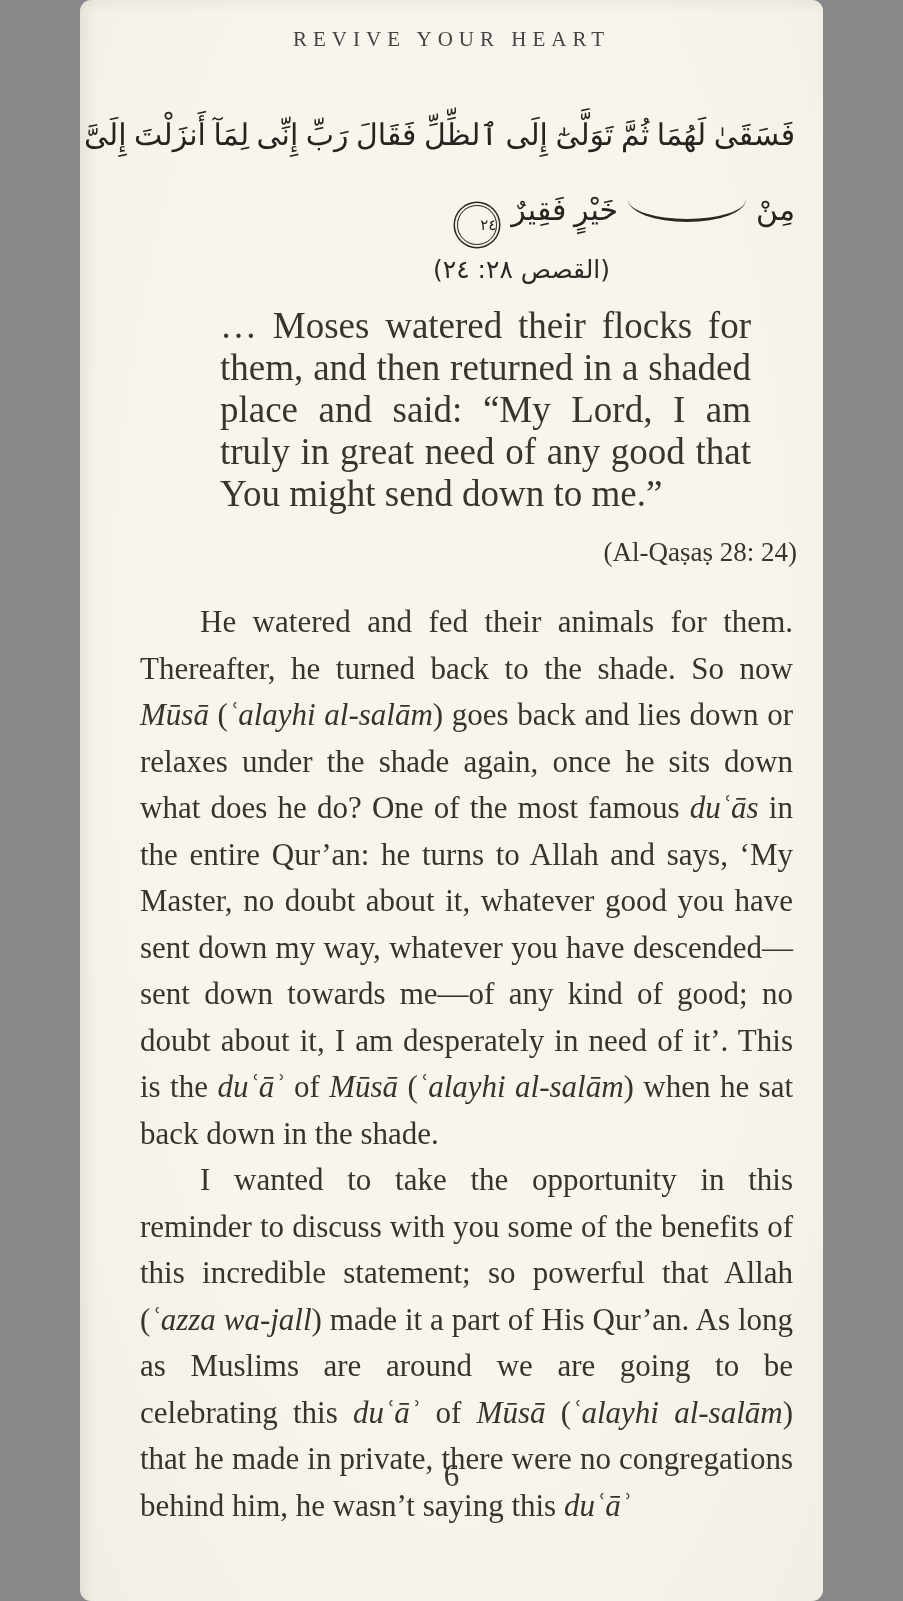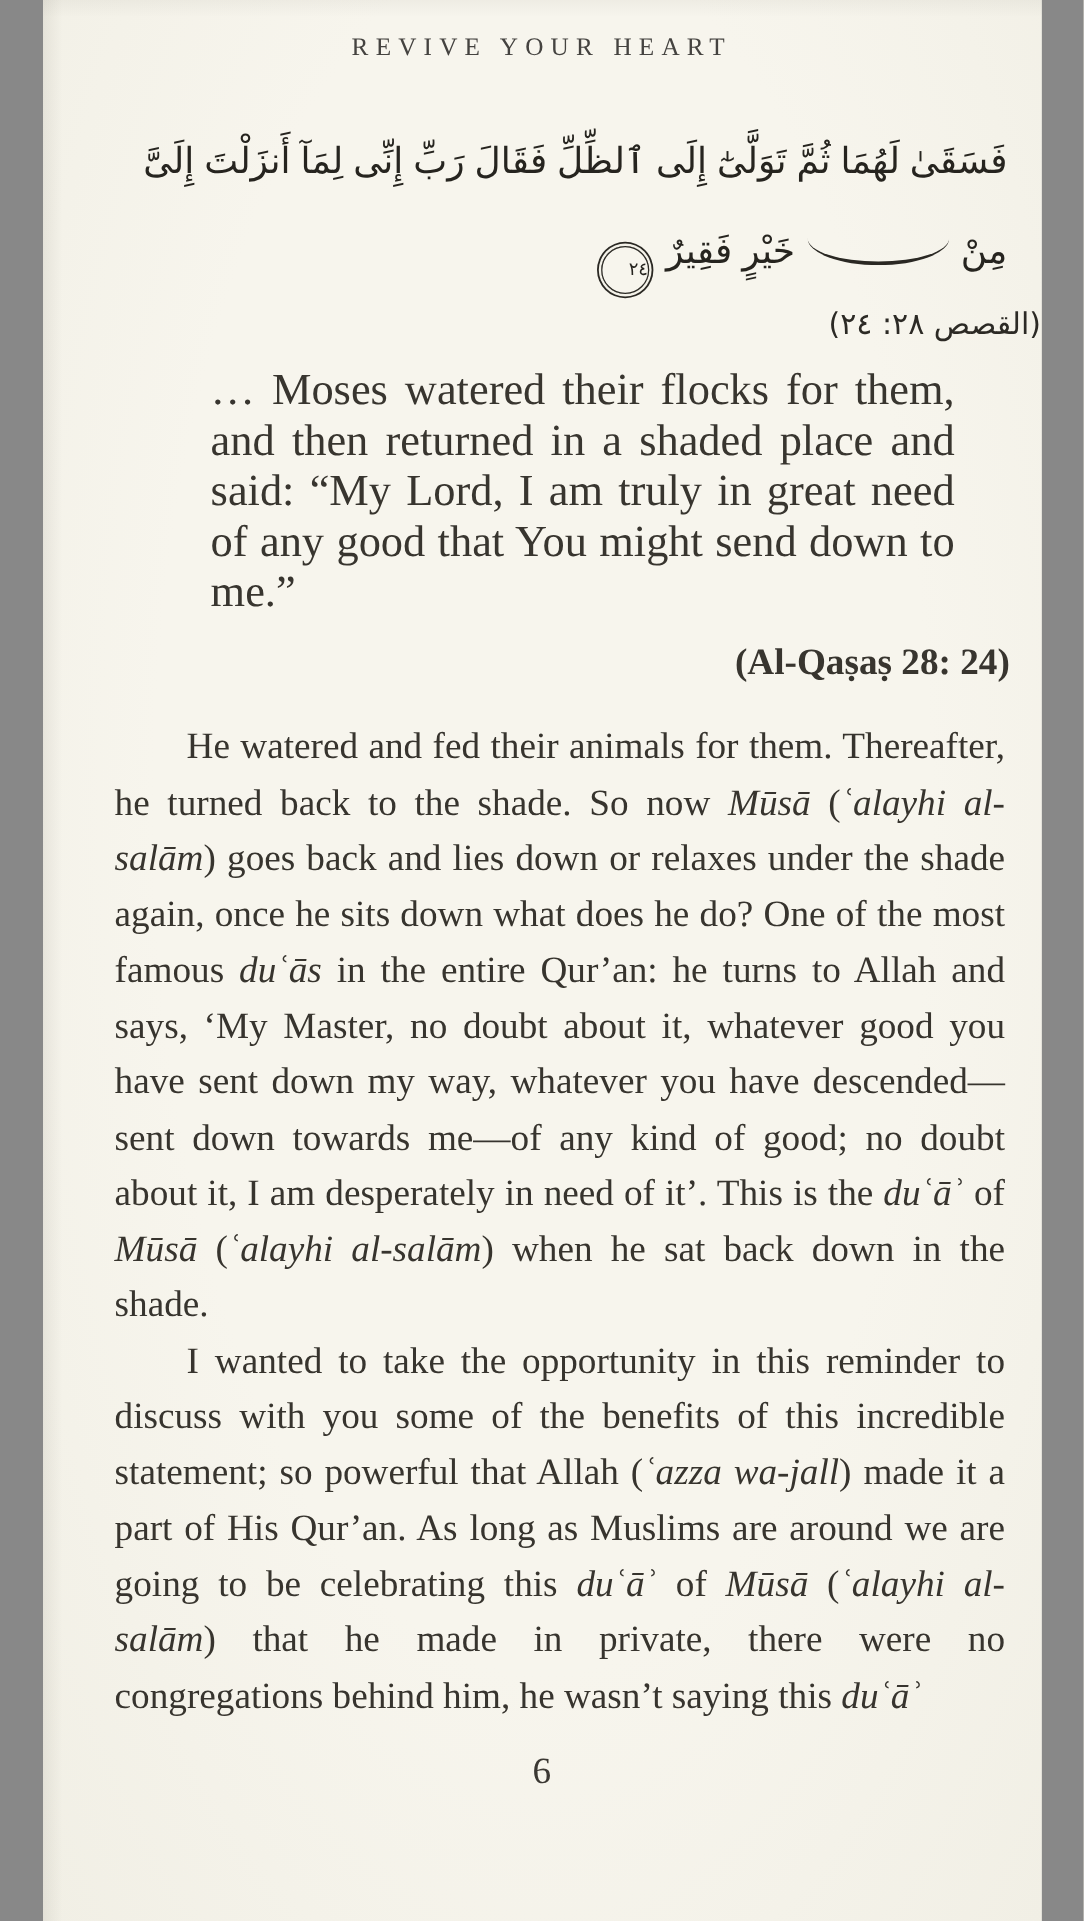--- a/index.html
+++ b/index.html
@@ -1,49 +1,50 @@
 <!DOCTYPE html>
 <html lang="en"><head>
 <meta charset="utf-8">
 <style>
   html, body { margin: 0; padding: 0; }
   body { background: #888; }
 
   .page {
     position: relative;
-    width: 832px;
+    width: 743px;
     height: 1601px;
     margin: 0 auto;
     box-sizing: border-box;
     padding-top: 26px;
     overflow: hidden;
     color: #3b3833;
     font-family: "Liberation Serif", "DejaVu Serif", serif;
     background:
       linear-gradient(90deg, rgba(70,64,52,0.08) 0px, rgba(70,64,52,0.0) 16px),
       linear-gradient(180deg, rgba(70,64,52,0.05) 0px, rgba(70,64,52,0.0) 14px),
       radial-gradient(ellipse at 50% 42%, #f7f5ed 55%, #f1efe5 100%),
       #f4f2e9;
+    border-radius: 11px;
   }
 
   
   .running-header {
     text-align: center;
     font-size: 21px;
     line-height: 26px;
     letter-spacing: 6px;
     color: #454340;
   }
 
   
   .arabic-block {
     direction: rtl;
     text-align: right;
     margin: 44px 28px 0 20px;
-    font-family: Liberation Sans, sans-serif;
+    font-family: Liberation Serif, serif;
     color: #26241f;
   }
   .arabic-line1 {
     font-size: 30px;
     line-height: 78px;
     white-space: nowrap;
   }
   .arabic-line2 {
     margin-top: 4px;
     font-size: 30px;
@@ -68,43 +69,42 @@
     border-radius: 50%;
     box-shadow: 0 0 0 2px rgba(244,242,233,1), 0 0 0 3.5px #2a2823;
     text-align: right;
     font-size: 15px;
     line-height: 38px;
     vertical-align: -10px;
   }
 
   .arabic-citation {
     direction: rtl;
-    text-align: right;
+    text-align: center;
     margin: 6px 0 0 140px;
     font-family: "DejaVu Sans", sans-serif;
     font-size: 25px;
     line-height: 38px;
     color: #2c2a25;
   }
 
   
   .translation {
     margin: 16px 72px 0 140px;
     font-size: 37px;
     line-height: 42px;
     text-align: justify;
     color: #38352f;
   }
   .verse-citation {
     margin: 16px 26px 0 4px;
     text-align: right;
-    font-size: 31px;
+    font-size: 27px;
     line-height: 42px;
     color: #38352f;
-    font-weight: bold;
   }
 
   
   .body-text {
     margin: 26px 30px 0 60px;
     font-size: 31px;
     line-height: 46.5px;
     text-align: justify;
     color: #37342e;
   }

